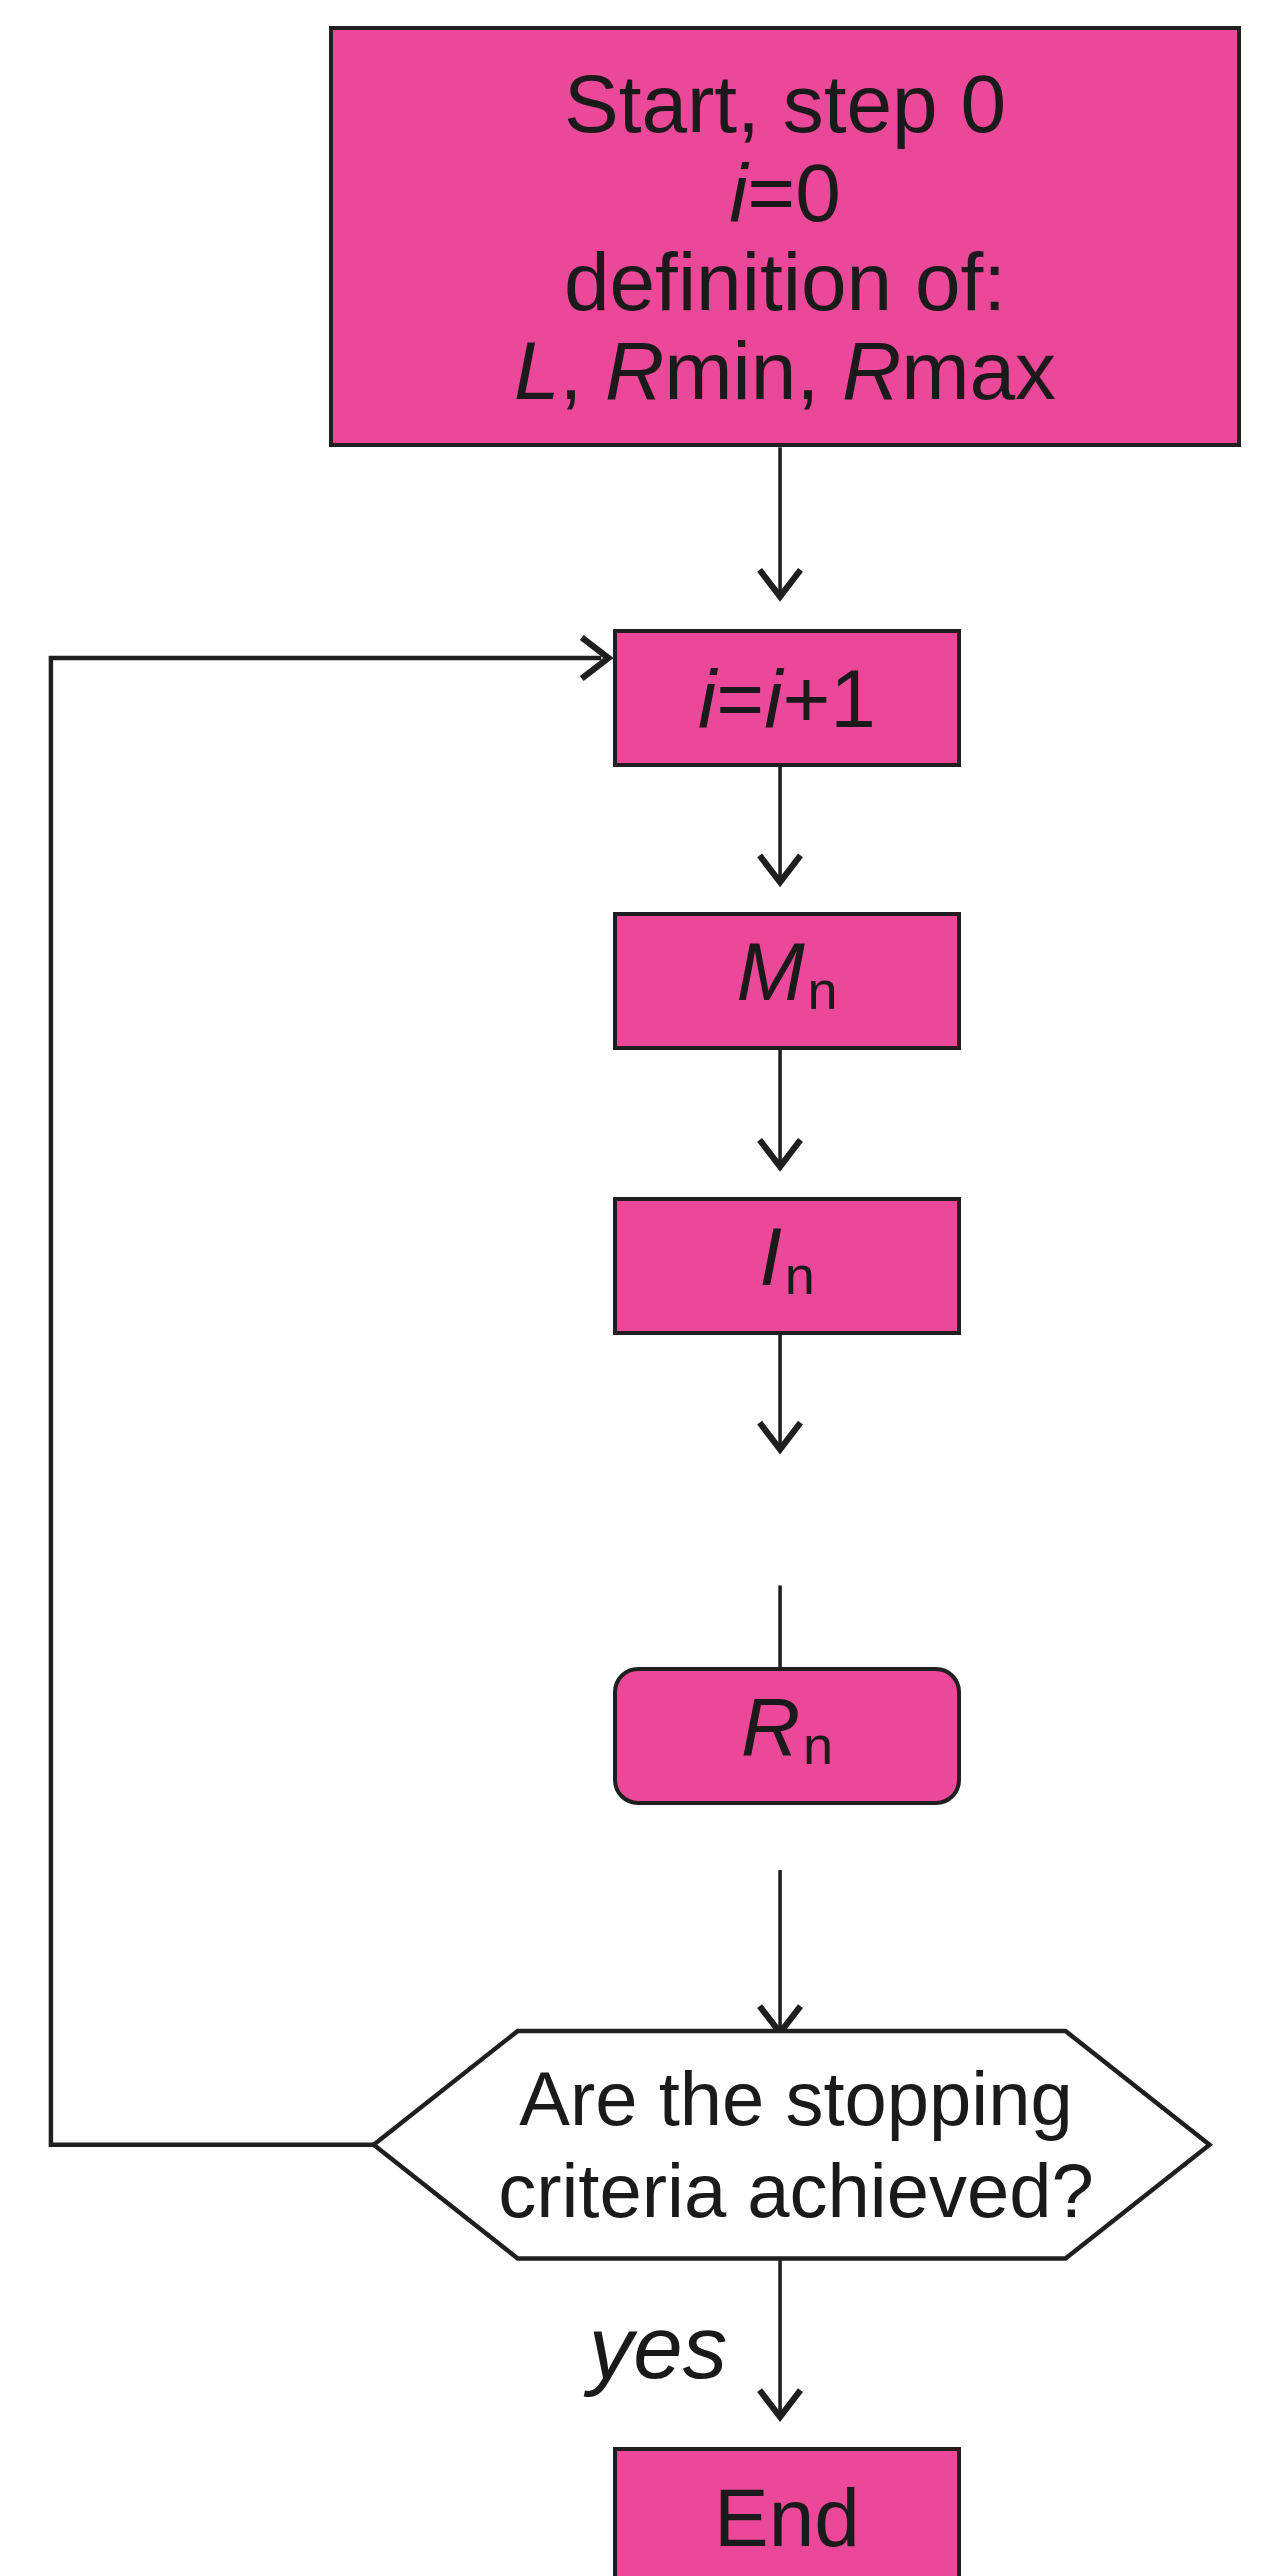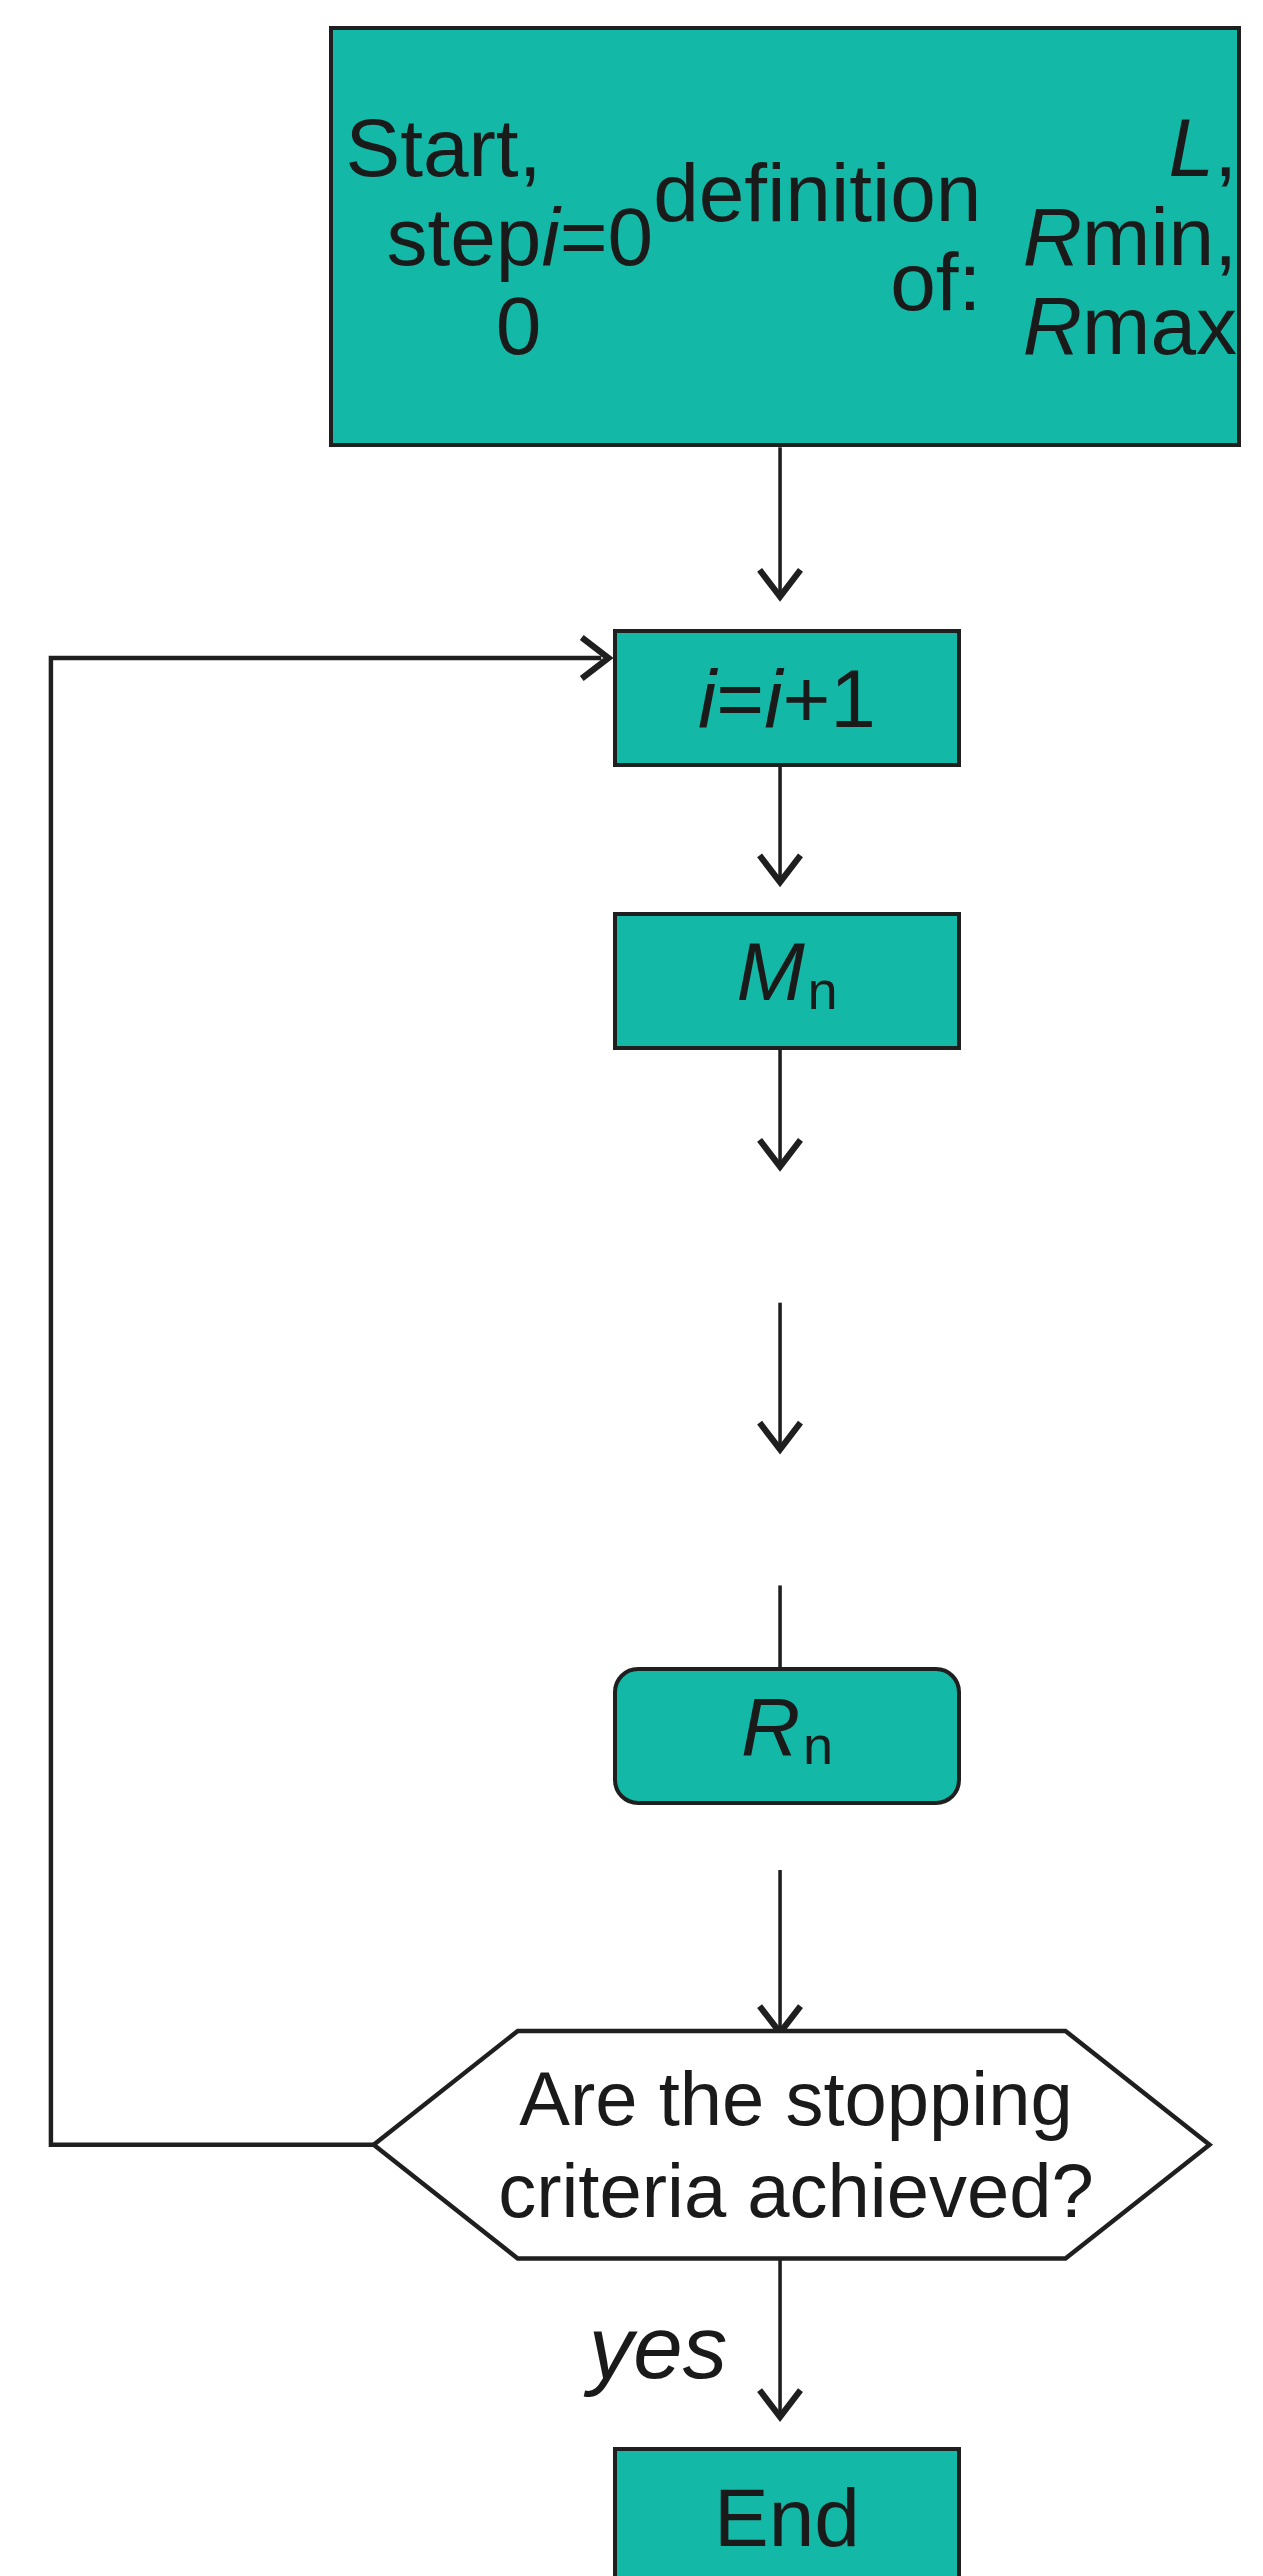--- a/index.html
+++ b/index.html
@@ -19,23 +19,23 @@
   #wires {
     position: absolute;
     left: 0;
     top: 0;
     z-index: 1;
   }
   .node {
     position: absolute;
     box-sizing: border-box;
     border: 4.4px solid #1f1f1f;
-    background: #14b8a6;
+    background: #ec4899;
     display: flex;
-    flex-direction: row;
+    flex-direction: column;
     align-items: center;
     justify-content: center;
     text-align: right;
     z-index: 2;
   }
   .node-start {
     left: 329px; top: 26px; width: 912px; height: 421px;
     font-size: 82px; line-height: 89px;
   }
   .node-box {
@@ -119,20 +119,23 @@
     </div>
 
   <div class="node node-box node-inc">
       <div><span class="italic">i</span><span>=</span><span class="italic">i</span><span>+1</span></div>
     </div>
 
   <div class="node node-box node-m">
       <div><span class="italic">M</span><span class="sub">n</span></div>
     </div>
 
+  <div class="node node-box node-i">
+      <div><span class="italic">I</span><span class="sub">n</span></div>
+    </div>
 
 
   <div class="node node-box node-r">
       <div><span class="italic">R</span><span class="sub">n</span></div>
     </div>
 
   <div class="node-decision-label">
       <div><span>Are the stopping</span></div>
       <div><span>criteria achieved?</span></div>
     </div>

